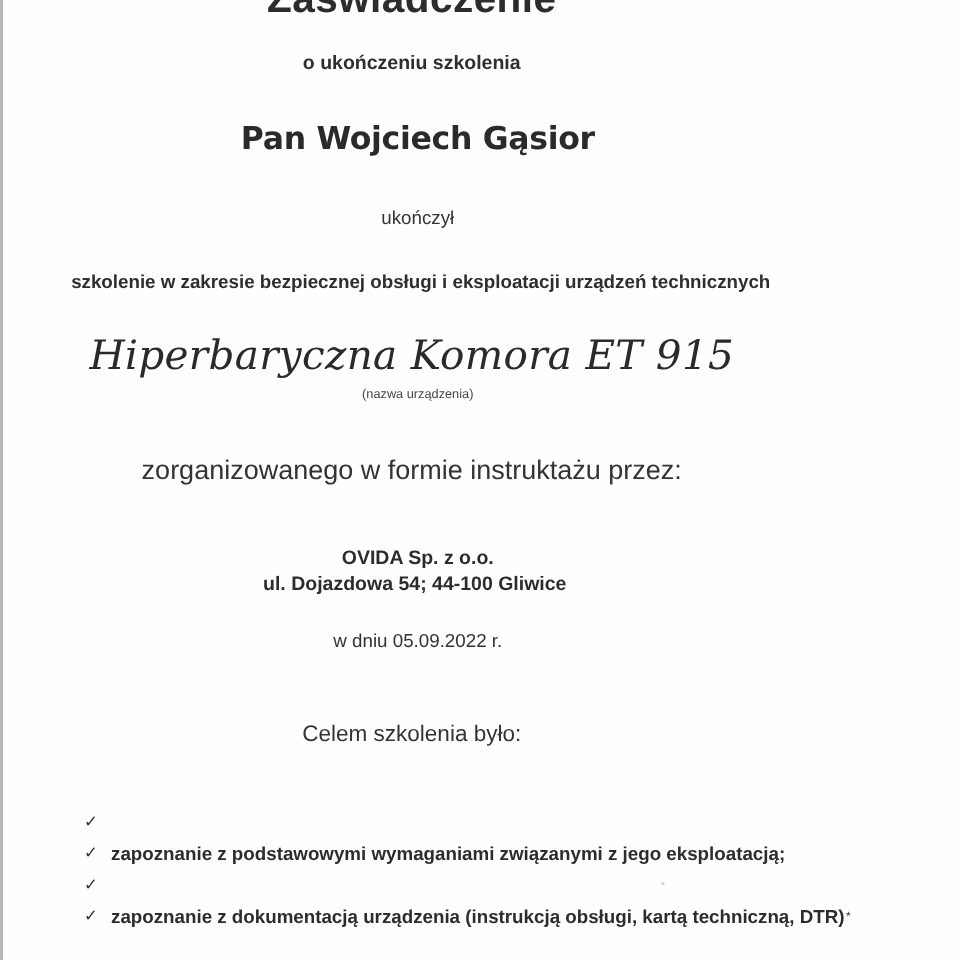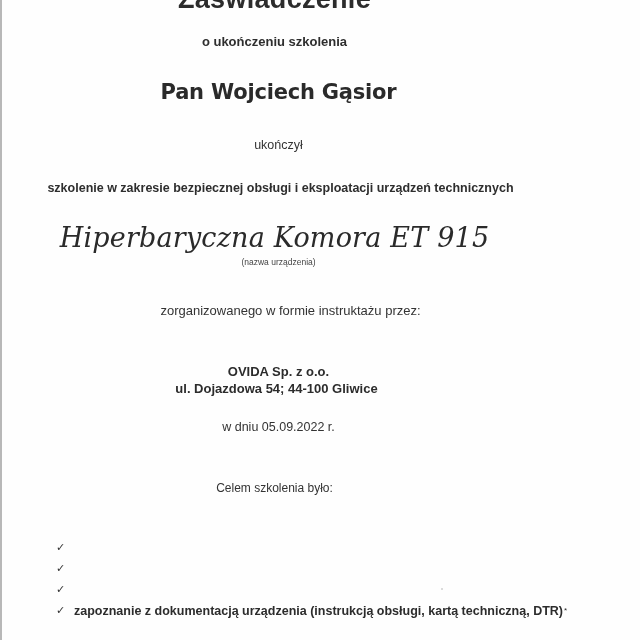--- a/index.html
+++ b/index.html
@@ -79,22 +79,22 @@
       letter-spacing: 0.2px;
     }
     .device-note {
       top: 257px;
       left: 4px;
       font-size: 8.5px;
       color: #444;
     }
     .organized {
       top: 303px;
-      left: 16px;
-      font-size: 13px;
+      left: 0;
+      font-size: 18px;
       color: #333;
     }
     .org-name {
       top: 364px;
       left: 4px;
       font-size: 13px;
       font-weight: bold;
       color: #2c2c2c;
     }
     .org-address {
@@ -106,21 +106,21 @@
     }
     .date {
       top: 420px;
       left: 4px;
       font-size: 12.5px;
       color: #333;
     }
     .goal {
       top: 481px;
       left: 0;
-      font-size: 12px;
+      font-size: 15px;
       color: #333;
     }
     .goals-list {
       position: absolute;
       left: 56px;
       top: 537px;
       margin: 0;
       padding: 0;
       list-style: none;
     }
@@ -180,20 +180,21 @@
   <div class="center date">w dniu  05.09.2022 r.</div>
 
   <div class="center goal">Celem szkolenia było:</div>
 
   <ul class="goals-list">
     <li>
       <span class="check">✓</span>
     </li>
     <li>
       <span class="check">✓</span>
+      <span>zapoznanie z podstawowymi wymaganiami związanymi z jego eksploatacją;</span>
     </li>
     <li>
       <span class="check">✓</span>
     </li>
     <li>
       <span class="check">✓</span>
       <span>zapoznanie z dokumentacją urządzenia (instrukcją obsługi, kartą techniczną, DTR)</span>
       <span class="asterisk">*</span>
     </li>
   </ul>

